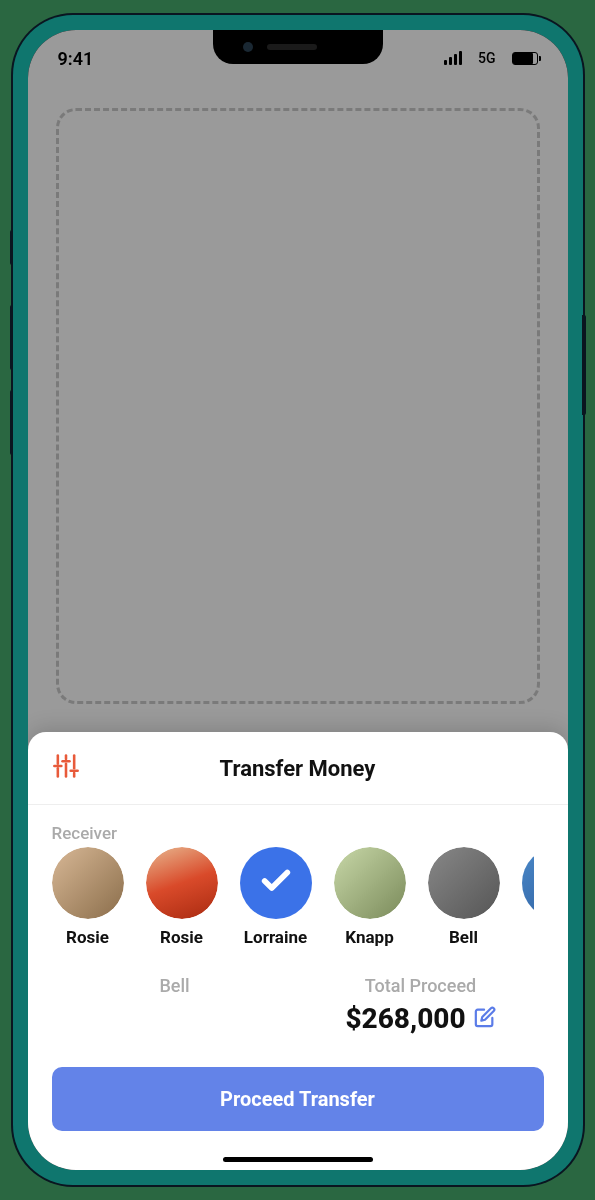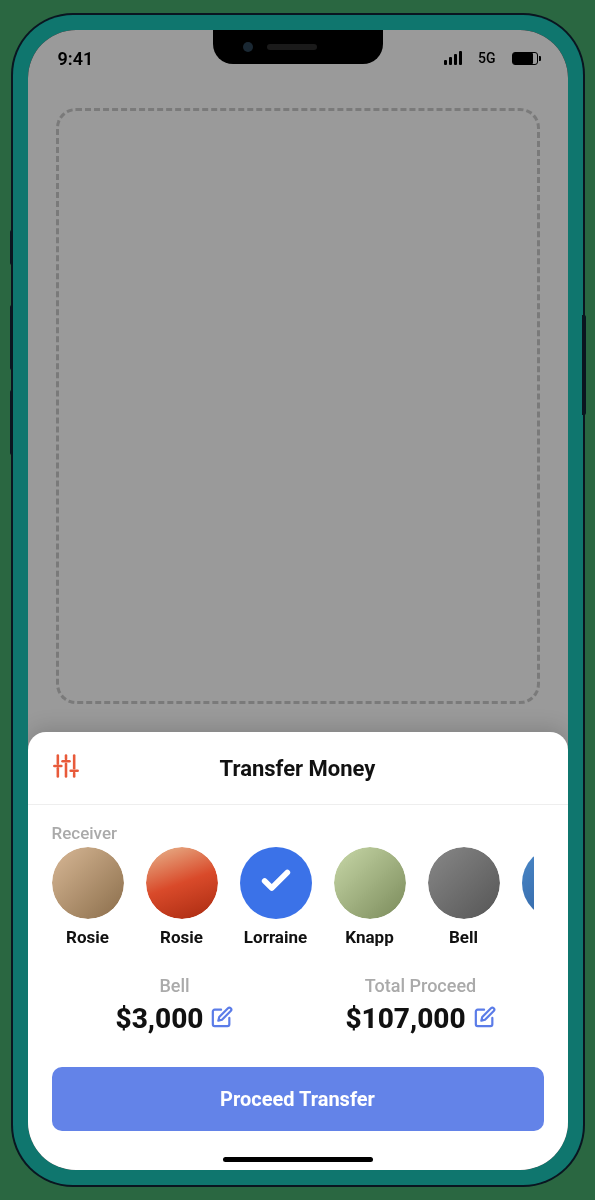--- a/index.html
+++ b/index.html
@@ -260,42 +260,33 @@
             </div>
             <div class="avatar-partial">
               <div class="avatar-bg a6" style="width:72px;"></div>
             </div>
           </div>
         </div>
 
         <div class="amounts">
           <div class="amount-col">
             <div class="amount-label">Bell</div>
+          </div>
+          <div class="amount-col">
+            <div class="amount-label">Total Proceed</div>
             <div class="amount-row">
-              <span class="amount-val">$3,000</span>
+              <span class="amount-val">$268,000</span>
               <span class="edit-icon">
                 <svg width="22" height="22" viewBox="0 0 24 24" fill="none" stroke="currentColor" stroke-width="2.4" stroke-linecap="round" stroke-linejoin="round">
                     <path d="M11 4H4a2 2 0 0 0-2 2v14a2 2 0 0 0 2 2h14a2 2 0 0 0 2-2v-7"></path>
                     <path d="M18.5 2.5a2.1 2.1 0 0 1 3 3L12 15l-4 1 1-4 9.5-9.5z"></path>
                   </svg>
               </span>
             </div>
           </div>
-          <div class="amount-col">
-            <div class="amount-label">Total Proceed</div>
-            <div class="amount-row">
-              <span class="amount-val">$107,000</span>
-              <span class="edit-icon">
-                <svg width="22" height="22" viewBox="0 0 24 24" fill="none" stroke="currentColor" stroke-width="2.4" stroke-linecap="round" stroke-linejoin="round">
-                    <path d="M11 4H4a2 2 0 0 0-2 2v14a2 2 0 0 0 2 2h14a2 2 0 0 0 2-2v-7"></path>
-                    <path d="M18.5 2.5a2.1 2.1 0 0 1 3 3L12 15l-4 1 1-4 9.5-9.5z"></path>
-                  </svg>
-              </span>
-            </div>
-          </div>
         </div>
 
         <button class="proceed-btn">Proceed Transfer</button>
       </div>
 
       <div class="home-indicator"></div>
     </div>
   </div>
 </div>
 

